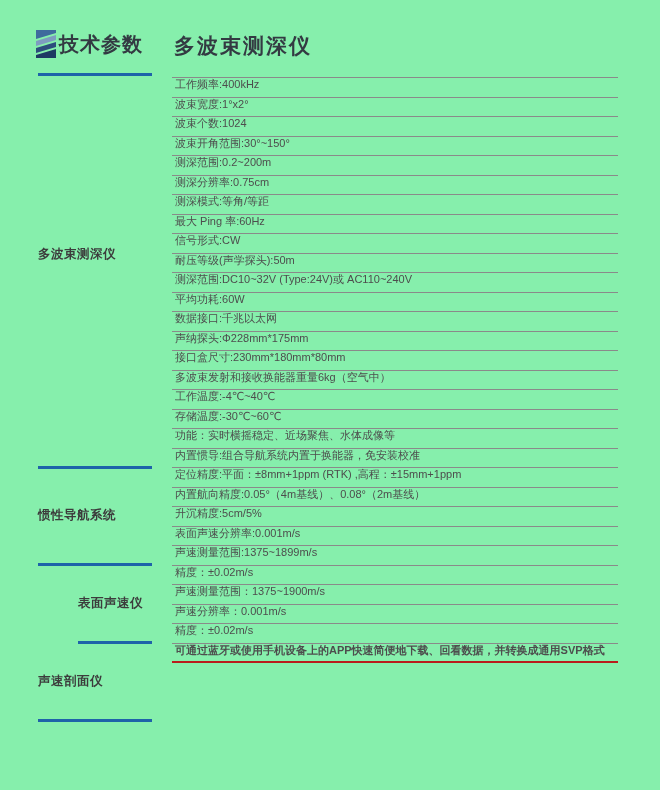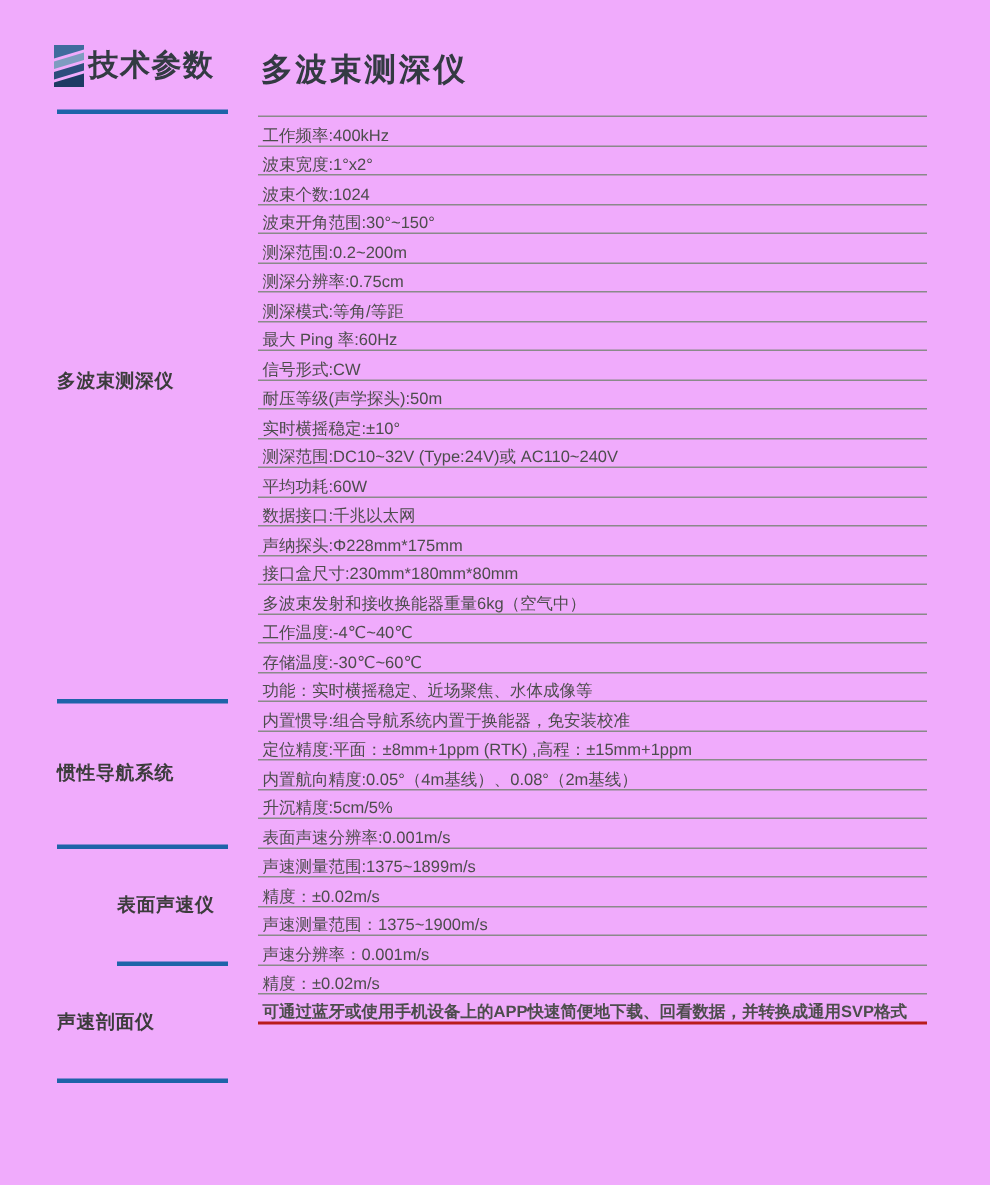--- a/index.html
+++ b/index.html
@@ -1,37 +1,37 @@
 <!DOCTYPE html>
 <html><head>
 <meta charset="utf-8">
 <style>
   html,body{margin:0;padding:0;background:#ffffff;}
   .page{
-    position:relative;width:660px;height:790px;background:#f0abfc;overflow:hidden;
+    position:relative;width:660px;height:790px;background:#86efac;overflow:hidden;
     font-family:"Liberation Sans","DejaVu Sans",sans-serif;
   }
   
   .brand{position:absolute;left:36px;top:30px;display:flex;align-items:center;gap:3px;}
   .brand-icon{width:20px;height:28px;display:block;}
   .section-title{font-size:20px;font-weight:bold;color:#333a42;letter-spacing:1px;line-height:28px;}
   .brand-underline{position:absolute;left:38px;top:73px;width:114px;height:3px;background:#1e63a9;}
   .product-title{position:absolute;left:174px;top:32px;font-size:21px;font-weight:bold;color:#333a42;letter-spacing:2px;}
   
   .rail{position:absolute;left:38px;top:77px;width:114px;}
   .rail-group{position:relative;display:flex;align-items:center;}
   .rail-group::after{
     content:"";position:absolute;left:0;right:0;bottom:-1.5px;height:3px;background:#1e63a9;
   }
   .rail-group .lbl{font-size:12.5px;font-weight:bold;color:#3c3c3c;letter-spacing:0.5px;}
   .rail-group:first-child .lbl{transform:translateY(-18px);}
   
   .rows{position:absolute;left:172px;top:77px;width:446px;border-top:1px solid #8a8a8a;}
   .spec-row{
-    box-sizing:border-box;height:19.5px;display:flex;align-items:flex-end;
+    box-sizing:border-box;height:19.5px;display:flex;align-items:flex-start;
     border-bottom:1px solid #8a8a8a;padding-left:3px;
   }
   .spec-row:last-child{border-bottom:2px solid #b91c1c;font-weight:bold;}
   .spec-row .txt{font-size:11px;color:#4d4d4d;white-space:nowrap;line-height:12px;}
 </style>
 </head>
 <body>
 
 <div class="page">
 
@@ -87,23 +87,20 @@
       <div class="spec-row">
         <span class="txt">最大 Ping 率:60Hz</span>
       </div>
       <div class="spec-row">
         <span class="txt">信号形式:CW</span>
       </div>
       <div class="spec-row">
         <span class="txt">耐压等级(声学探头):50m</span>
       </div>
       <div class="spec-row">
-        <span class="txt">实时横摇稳定:±10°</span>
-      </div>
-      <div class="spec-row">
         <span class="txt">测深范围:DC10~32V (Type:24V)或 AC110~240V</span>
       </div>
       <div class="spec-row">
         <span class="txt">平均功耗:60W</span>
       </div>
       <div class="spec-row">
         <span class="txt">数据接口:千兆以太网</span>
       </div>
       <div class="spec-row">
         <span class="txt">声纳探头:Φ228mm*175mm</span>

